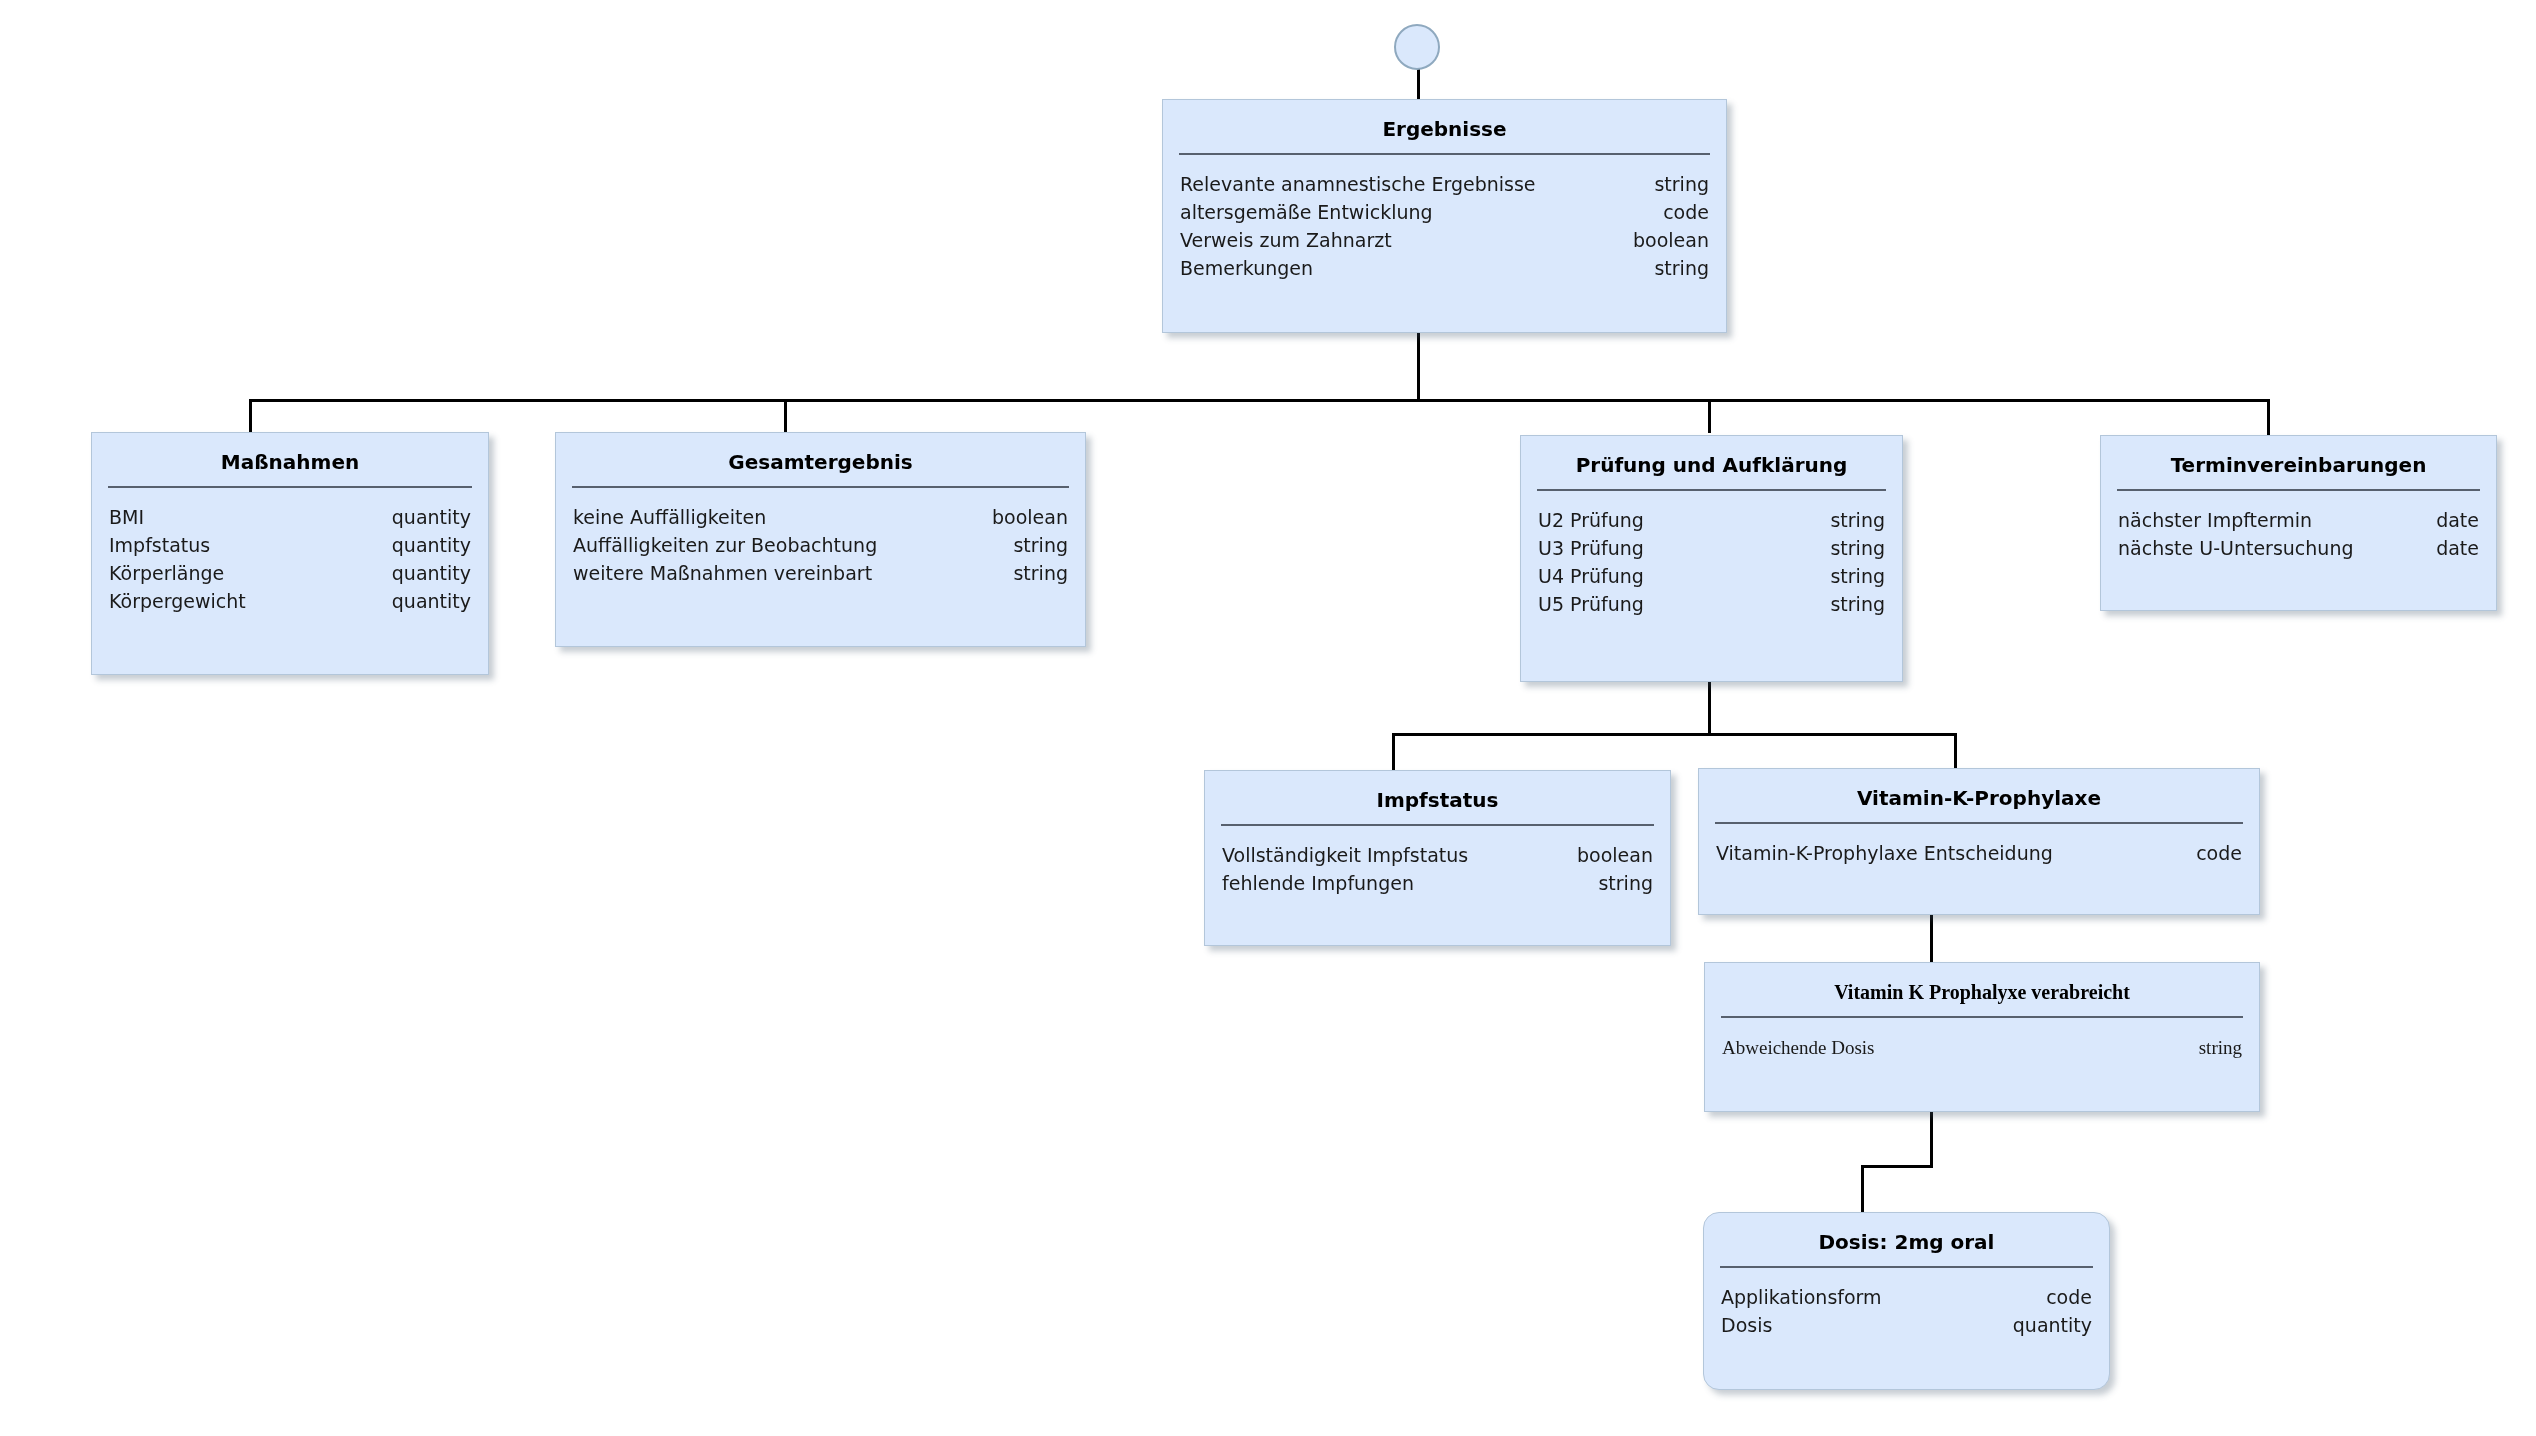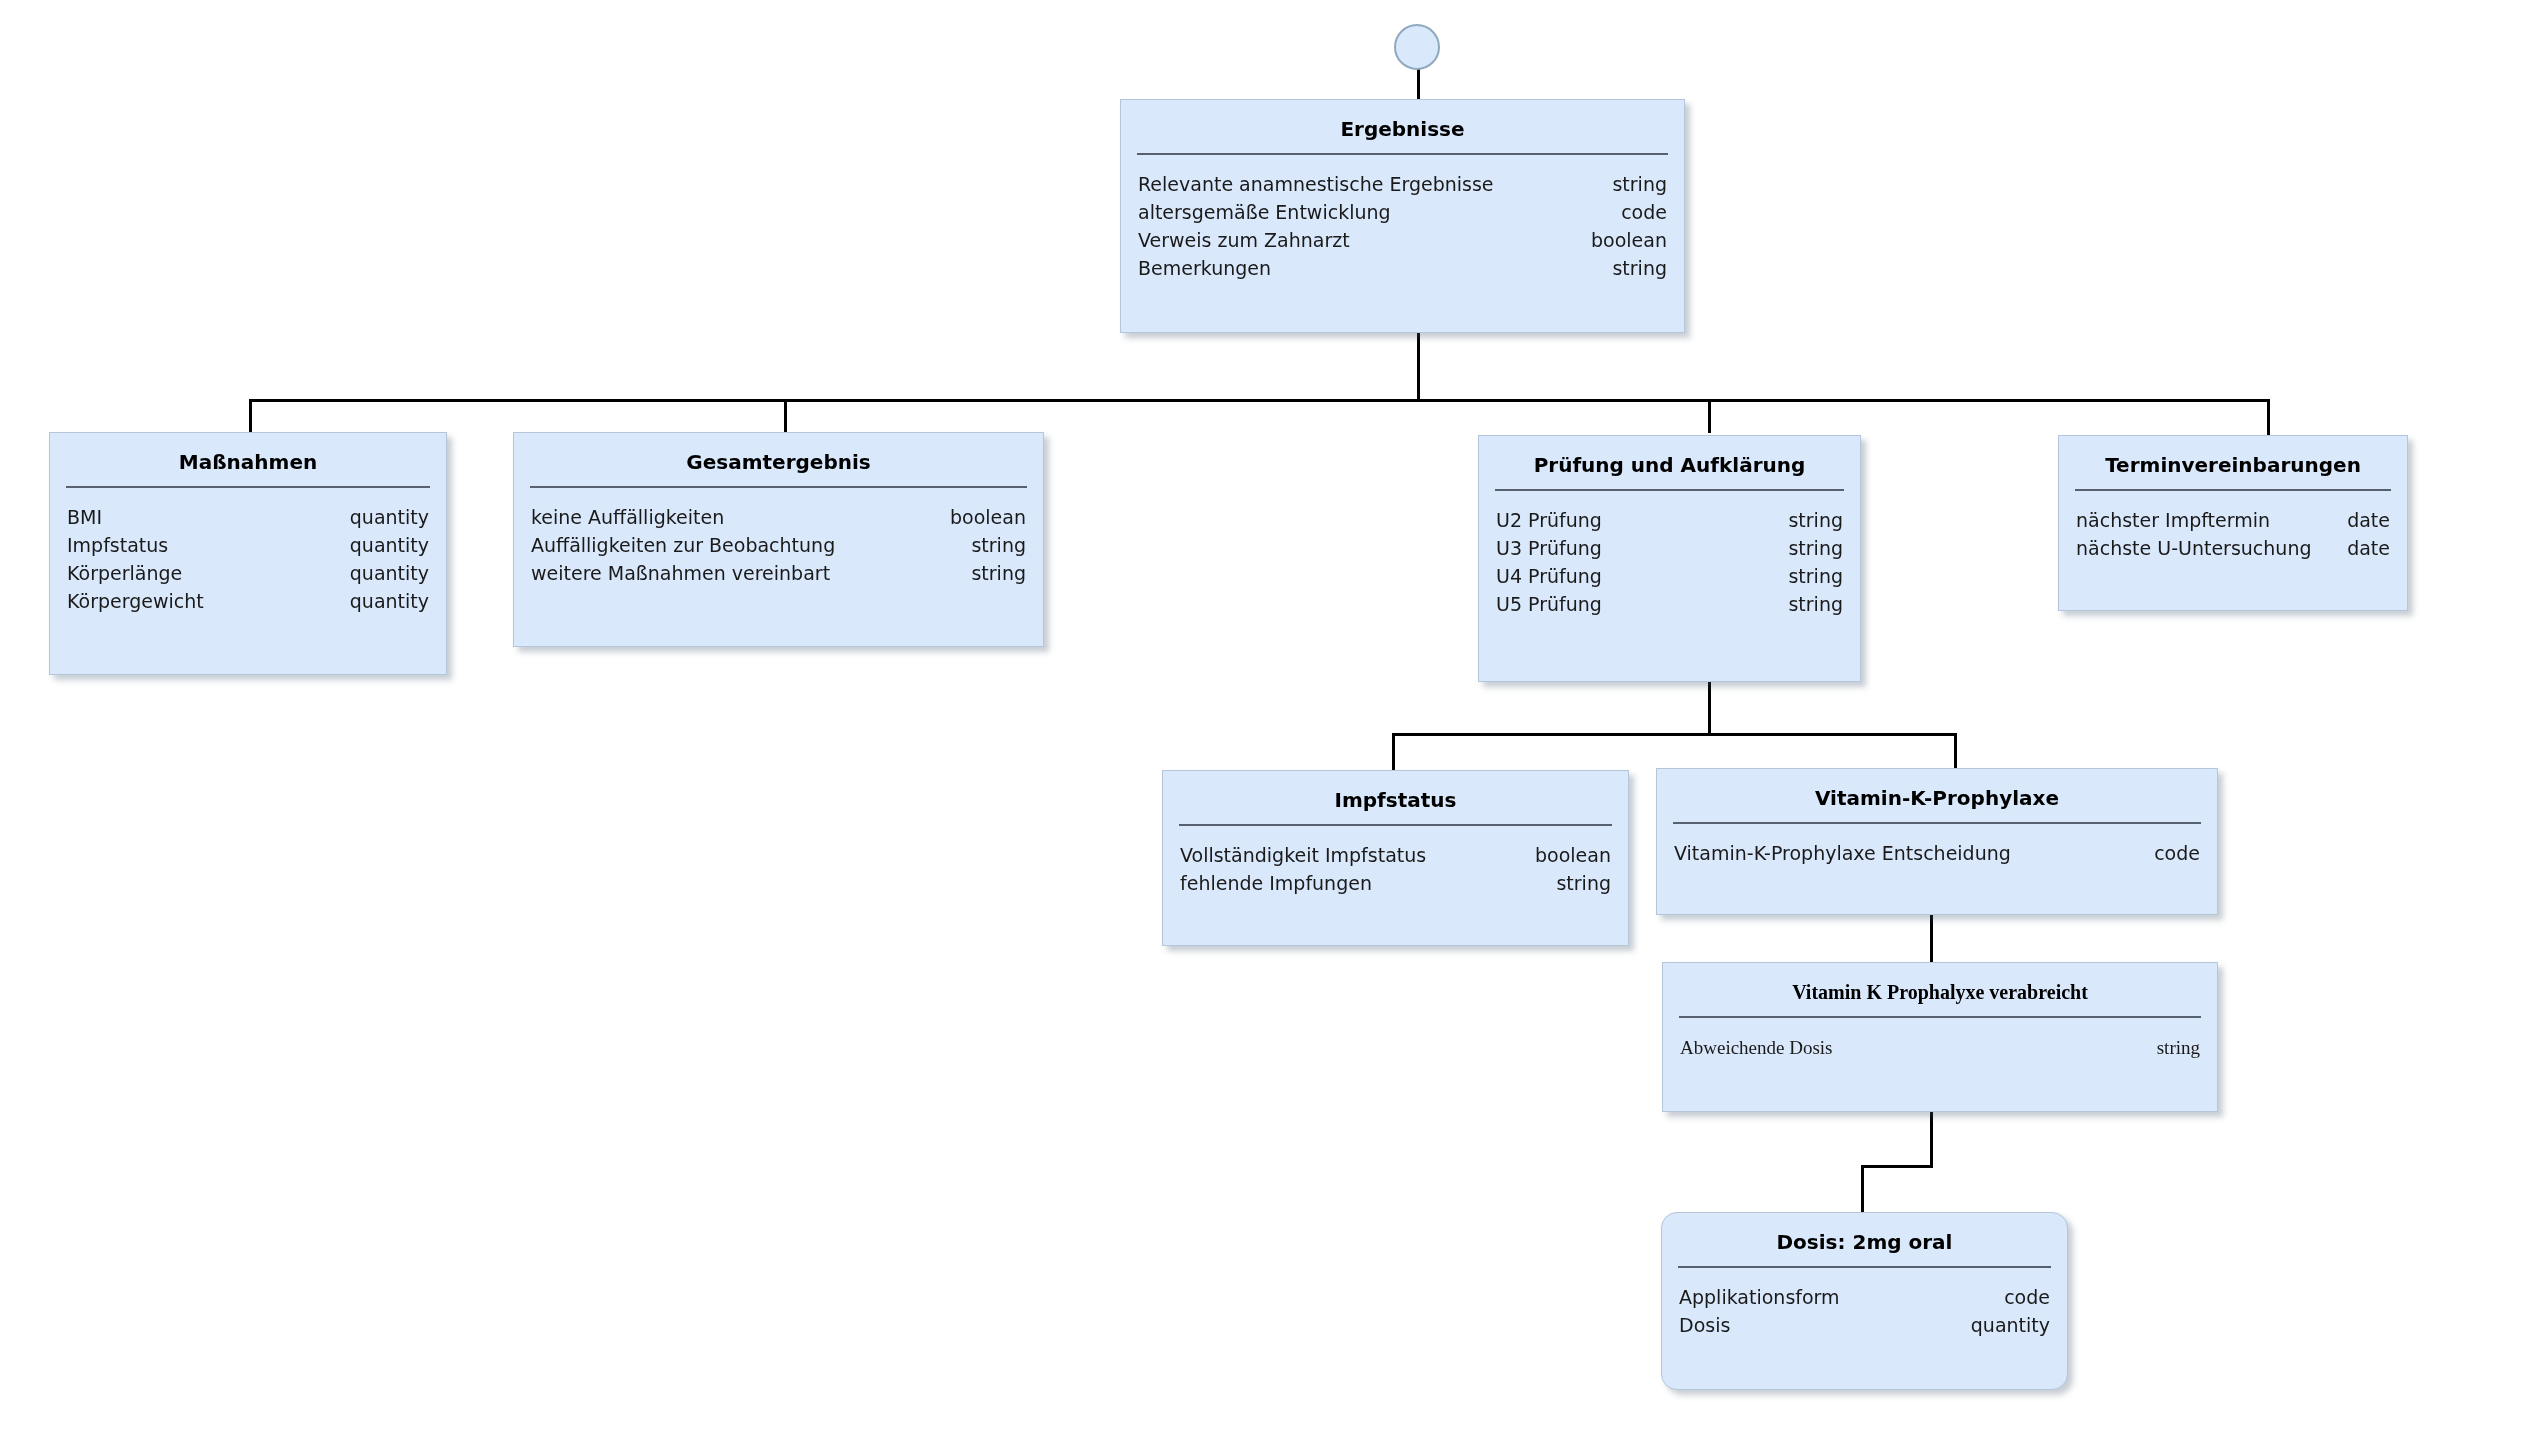--- a/index.html
+++ b/index.html
@@ -35,20 +35,21 @@
     box-sizing: border-box;
   }
 
   
   .uml-box {
     position: absolute;
     box-sizing: border-box;
     background: #dae8fc;
     border: 1px solid #b3c6da;
     box-shadow: 5px 5px 6px rgba(70, 90, 110, 0.30);
+    margin-left: 42px;
   }
   .uml-title {
     text-align: center;
     font-weight: bold;
     font-size: 20px;
     color: #000000;
     line-height: 1.1;
     padding: 18px 14px 0 14px;
   }
   .uml-sep {
@@ -180,21 +181,21 @@
         <span class="attr-name">U4 Prüfung</span>
         <span class="attr-type">string</span>
       </div>
       <div class="uml-attr">
         <span class="attr-name">U5 Prüfung</span>
         <span class="attr-type">string</span>
       </div>
     </div>
   </div>
 
-  <div class="uml-box" style="left:2058px; top:435px; width:350px; height:176px;">
+  <div class="uml-box" style="left:2058px; top:435px; width:397px; height:176px;">
     <div class="uml-title">Terminvereinbarungen</div>
     <div class="uml-sep"></div>
     <div class="uml-attrs">
       <div class="uml-attr">
         <span class="attr-name">nächster Impftermin</span>
         <span class="attr-type">date</span>
       </div>
       <div class="uml-attr">
         <span class="attr-name">nächste U-Untersuchung</span>
         <span class="attr-type">date</span>

